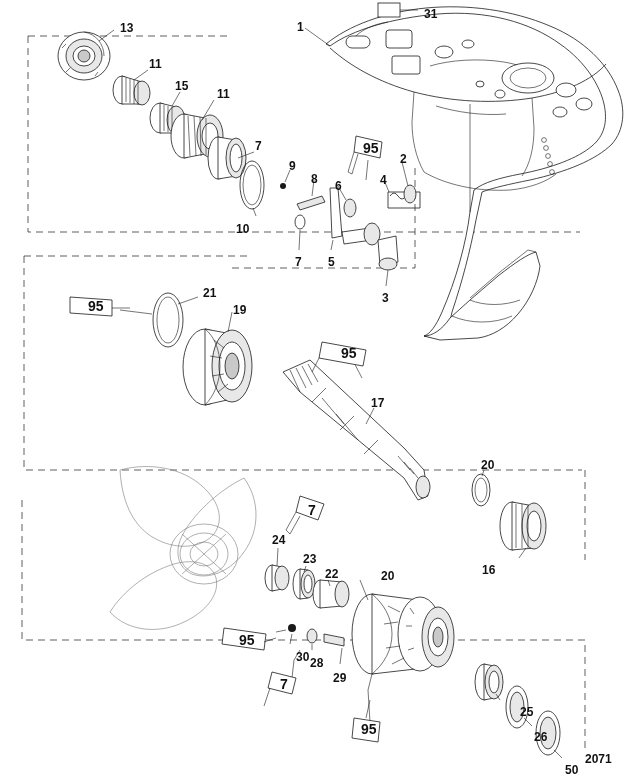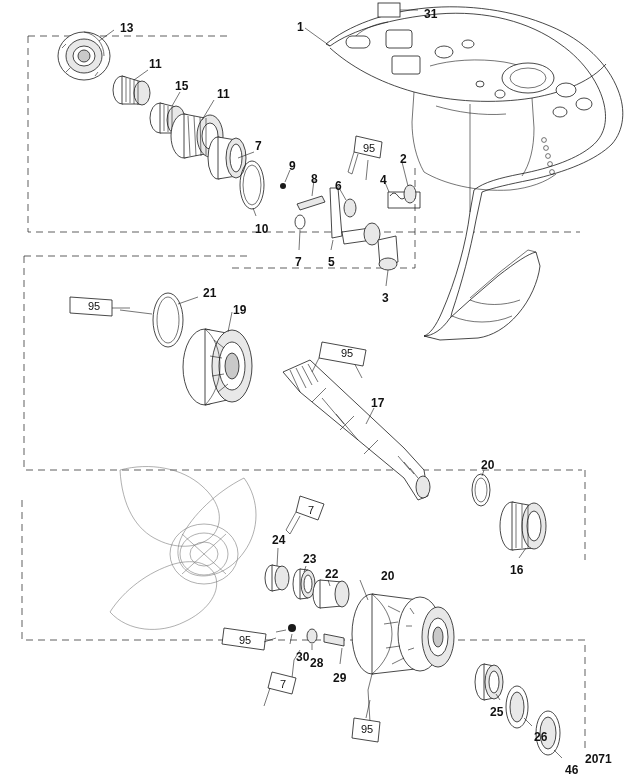--- a/index.html
+++ b/index.html
@@ -30,22 +30,22 @@
     font-size: 12px;
     font-weight: bold;
     color: #111111;
     line-height: 12px;
     white-space: nowrap;
     user-select: none;
   }
   .tag-num {
     position: absolute;
     font-family: "Liberation Sans", sans-serif;
-    font-size: 11px;
-    font-weight: normal;
+    font-size: 14px;
+    font-weight: bold;
     color: #111111;
     line-height: 9px;
     white-space: nowrap;
   }
   .sheetcode {
     position: absolute;
     font-family: "Liberation Sans", sans-serif;
     font-size: 12px;
     font-weight: bold;
     color: #111111;
@@ -360,39 +360,39 @@
   <div class="callout" style="left:297px;top:21px;">1</div>
   <div class="callout" style="left:149px;top:58px;">11</div>
   <div class="callout" style="left:175px;top:80px;">15</div>
   <div class="callout" style="left:217px;top:88px;">11</div>
   <div class="callout" style="left:255px;top:140px;">7</div>
   <div class="callout" style="left:400px;top:153px;">2</div>
   <div class="callout" style="left:289px;top:160px;">9</div>
   <div class="callout" style="left:311px;top:173px;">8</div>
   <div class="callout" style="left:335px;top:180px;">6</div>
   <div class="callout" style="left:380px;top:174px;">4</div>
-  <div class="callout" style="left:255px;top:223px;">10</div>
+  <div class="callout" style="left:236px;top:223px;">10</div>
   <div class="callout" style="left:295px;top:256px;">7</div>
   <div class="callout" style="left:328px;top:256px;">5</div>
   <div class="callout" style="left:382px;top:292px;">3</div>
   <div class="callout" style="left:203px;top:287px;">21</div>
   <div class="callout" style="left:233px;top:304px;">19</div>
   <div class="callout" style="left:371px;top:397px;">17</div>
   <div class="callout" style="left:481px;top:459px;">20</div>
-  <div class="callout" style="left:510px;top:564px;">16</div>
+  <div class="callout" style="left:482px;top:564px;">16</div>
   <div class="callout" style="left:272px;top:534px;">24</div>
   <div class="callout" style="left:303px;top:553px;">23</div>
   <div class="callout" style="left:325px;top:568px;">22</div>
   <div class="callout" style="left:381px;top:570px;">20</div>
   <div class="callout" style="left:296px;top:651px;">30</div>
   <div class="callout" style="left:310px;top:657px;">28</div>
   <div class="callout" style="left:333px;top:672px;">29</div>
-  <div class="callout" style="left:490px;top:706px;">25</div>
+  <div class="callout" style="left:520px;top:706px;">25</div>
   <div class="callout" style="left:534px;top:731px;">26</div>
-  <div class="callout" style="left:565px;top:764px;">46</div>
+  <div class="callout" style="left:565px;top:764px;">50</div>
 
   <div class="tag-num" style="left:363px;top:144px;">95</div>
   <div class="tag-num" style="left:88px;top:302px;">95</div>
   <div class="tag-num" style="left:341px;top:349px;">95</div>
   <div class="tag-num" style="left:239px;top:636px;">95</div>
   <div class="tag-num" style="left:361px;top:725px;">95</div>
   <div class="tag-num" style="left:308px;top:506px;">7</div>
   <div class="tag-num" style="left:280px;top:680px;">7</div>
 
   <div class="sheetcode" style="left:585px;top:752px;">2071</div>

